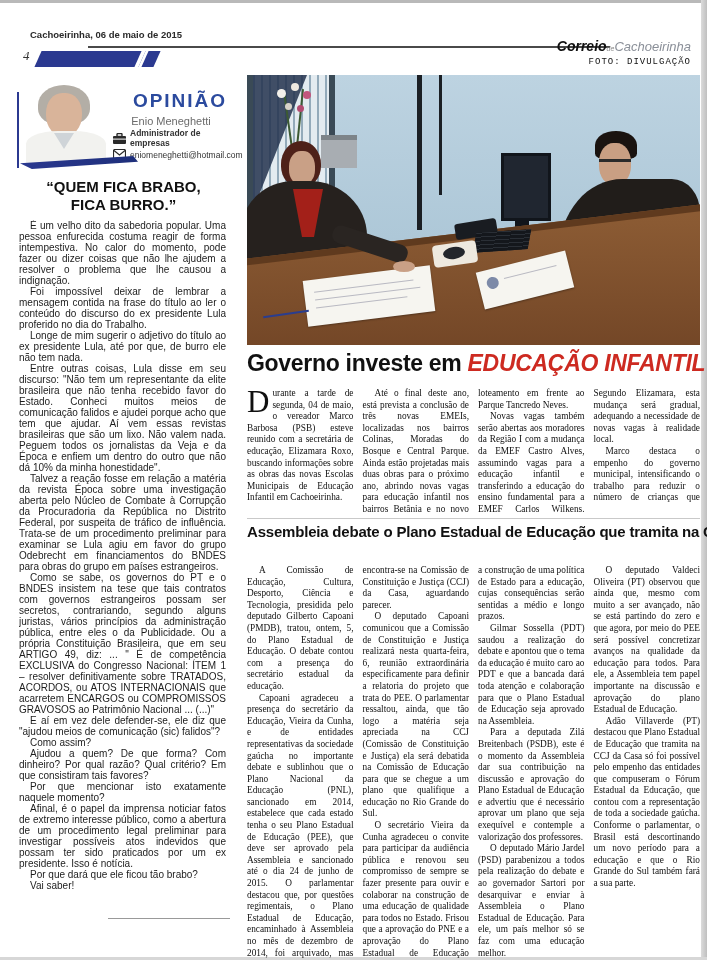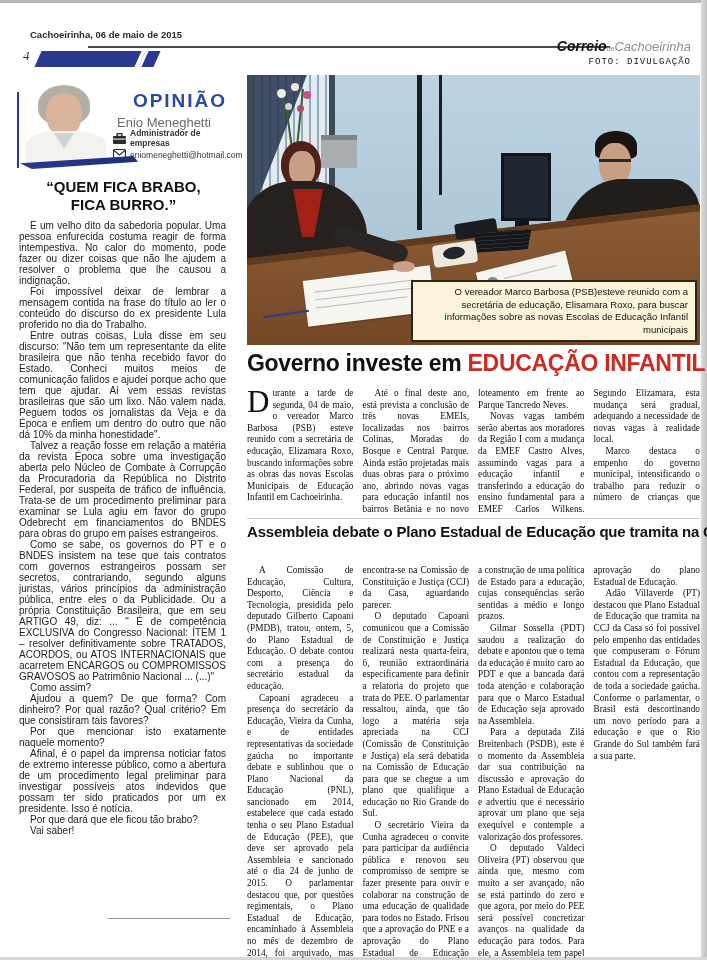--- a/index.html
+++ b/index.html
@@ -27,21 +27,21 @@
   
   .opinion{position:absolute;left:15px;top:85px;width:217px;}
   .op-vline{position:absolute;left:2px;top:7px;width:2px;height:76px;background:#2b3990;}
   .op-photo{position:absolute;left:9px;top:-2px;width:84px;height:80px;overflow:hidden;}
   .op-hair{position:absolute;left:14px;top:2px;width:52px;height:40px;background:#b3aea6;border-radius:50% 50% 40% 40%;}
   .op-face{position:absolute;left:22px;top:10px;width:36px;height:44px;background:#d9b49a;border-radius:45% 45% 50% 50%;}
   .op-shirt{position:absolute;left:2px;top:48px;width:80px;height:32px;background:#f2f2ef;border-radius:40% 40% 0 0;}
   .op-collar{position:absolute;left:30px;top:50px;width:20px;height:16px;background:#cfd4d8;clip-path:polygon(50% 100%,0 0,100% 0);}
   .kicker{position:absolute;left:100px;top:5px;width:130px;text-align:center;font-size:19px;font-weight:bold;
           letter-spacing:2px;color:#2b4a9e;}
-  .op-author{position:absolute;left:84px;top:30px;width:130px;text-align:center;font-size:13px;color:#6b6b6b;}
+  .op-author{position:absolute;left:91px;top:30px;width:130px;text-align:center;font-size:11px;color:#6b6b6b;}
   .op-row1{position:absolute;left:98px;top:43px;font-size:8.5px;font-weight:bold;color:#333;display:flex;align-items:center;gap:4px;}
   .op-row2{position:absolute;left:98px;top:64px;font-size:8.5px;color:#333;display:flex;align-items:center;gap:4px;}
   .icon-16{width:13px;height:11px;flex:0 0 auto;}
   .swoosh{position:absolute;left:5px;top:71px;width:118px;height:13px;background:linear-gradient(100deg,#2b3990,#1e2f7a);
           clip-path:polygon(0 55%,96% 0,100% 45%,10% 100%);}
   .op-title{position:absolute;left:0;top:93px;width:217px;text-align:center;font-size:15px;font-weight:bold;
             color:#111;line-height:18px;}
   .op-body{position:absolute;left:4px;top:135px;width:207px;height:692px;overflow:hidden;
            font-size:10px;line-height:11px;text-align:justify;color:#1c1c1c;}
   .op-body p{margin:0;text-indent:11px;}
@@ -84,21 +84,21 @@
   .mouse{position:absolute;left:196px;top:172px;width:22px;height:12px;background:#23262b;border-radius:50%;transform:rotate(-8deg);}
   .w-arm{position:absolute;left:84px;top:160px;width:78px;height:18px;background:#2a2522;transform:rotate(18deg);border-radius:8px;}
   .w-hand{position:absolute;left:146px;top:186px;width:22px;height:11px;background:#c9a086;border-radius:50%;}
   .pen{position:absolute;left:16px;top:238px;width:46px;height:2px;background:#2a3d8f;transform:rotate(-8deg);}
   .caption{position:absolute;right:3px;bottom:3px;width:268px;background:#fbf4da;border:2px solid #2e2417;
            padding:4px 7px;font-size:9.5px;line-height:12.5px;color:#111;text-align:right;}
 
   
   .headline1{position:absolute;left:247px;top:350px;width:453px;font-size:23px;font-weight:bold;
              letter-spacing:-.3px;color:#111;white-space:nowrap;}
-  .headline1 .hl-red{color:#cd2a21;}
+  .headline1 .hl-red{color:#cd2a21;font-style:italic;}
   .serifcols{position:absolute;left:247px;width:453px;overflow:hidden;
              font-family:"Liberation Serif",serif;font-size:9.3px;line-height:11.6px;text-align:justify;color:#101010;
              column-gap:9px;column-fill:auto;column-count:4;}
   .art1{top:388px;height:130px;}
   .serifcols p{margin:0;text-indent:12px;}
   .serifcols p.lead{text-indent:0;}
   .dropcap{float:left;font-size:31px;line-height:25px;padding:1px 3px 0 0;font-family:"Liberation Serif",serif;}
   .rule-mid{position:absolute;left:247px;top:518px;width:453px;height:1px;background:#c9c9c9;}
   .headline2{position:absolute;left:247px;top:523px;width:453px;font-size:15px;font-weight:bold;
              letter-spacing:-.2px;color:#111;white-space:nowrap;}
@@ -148,23 +148,25 @@
       <span>eniomeneghetti@hotmail.com</span>
     </div>
     <div class="swoosh"></div>
     <div class="op-title">
       <span>“QUEM FICA BRABO,</span><br>
       <span>FICA BURRO.”</span>
     </div>
     <div class="op-body">
         <p>É um velho dito da sabedoria popular. Uma pessoa enfurecida costuma reagir de forma intempestiva. No calor do momento, pode fazer ou dizer coisas que não lhe ajudem a resolver o problema que lhe causou a indignação.</p>
         <p>Foi impossível deixar de lembrar a mensagem contida na frase do título ao ler o conteúdo do discurso do ex presidente Lula proferido no dia do Trabalho.</p>
+        <p>Longe de mim sugerir o adjetivo do título ao ex presidente Lula, até por que, de burro ele não tem nada.</p>
         <p>Entre outras coisas, Lula disse em seu discurso: "Não tem um representante da elite brasileira que não tenha recebido favor do Estado. Conheci muitos meios de comunicação falidos e ajudei porque acho que tem que ajudar. Aí vem essas revistas brasileiras que são um lixo. Não valem nada. Peguem todos os jornalistas da Veja e da Época e enfiem um dentro do outro que não dá 10% da minha honestidade".</p>
         <p>Talvez a reação fosse em relação a matéria da revista Época sobre uma investigação aberta pelo Núcleo de Combate à Corrupção da Procuradoria da República no Distrito Federal, por suspeita de tráfico de influência. Trata-se de um procedimento preliminar para examinar se Lula agiu em favor do grupo Odebrecht em financiamentos do BNDES para obras do grupo em países estrangeiros.</p>
         <p>Como se sabe, os governos do PT e o BNDES insistem na tese que tais contratos com governos estrangeiros possam ser secretos, contrariando, segundo alguns juristas, vários princípios da administração pública, entre eles o da Publicidade. Ou a própria Constituição Brasileira, que em seu ARTIGO 49, diz: ... " É de competência EXCLUSIVA do Congresso Nacional: ÍTEM 1 – resolver definitivamente sobre TRATADOS, ACORDOS, ou ATOS INTERNACIONAIS que acarretem ENCARGOS ou COMPROMISSOS GRAVOSOS ao Patrimônio Nacional ... (...)"</p>
+        <p>E aí em vez dele defender-se, ele diz que "ajudou meios de comunicação (sic) falidos"?</p>
         <p>Como assim?</p>
         <p>Ajudou a quem? De que forma? Com dinheiro? Por qual razão? Qual critério? Em que consistiram tais favores?</p>
         <p>Por que mencionar isto exatamente naquele momento?</p>
         <p>Afinal, é o papel da imprensa noticiar fatos de extremo interesse público, como a abertura de um procedimento legal preliminar para investigar possíveis atos indevidos que possam ter sido praticados por um ex presidente. Isso é notícia.</p>
         <p>Por que dará que ele ficou tão brabo?</p>
         <p>Vai saber!</p>
       </div>
     <div class="op-endrule"></div>
   </div>
 
@@ -205,34 +207,34 @@
       <div class="paper-line" style="left:10px;top:20px;width:106px;"></div>
       <div class="paper-line" style="left:10px;top:28px;width:92px;"></div>
     </div>
     <div class="paper" style="left:232px;top:186px;width:92px;height:38px;transform:rotate(-14deg);">
       <div class="bloom" style="left:8px;top:8px;width:12px;height:12px;background:#7d8aa8;"></div>
       <div class="paper-line" style="left:26px;top:12px;width:54px;"></div>
     </div>
     <div class="w-arm"></div>
     <div class="w-hand"></div>
     <div class="pen"></div>
-    <div class="caption">O vereador Marco Barbosa (PSB)esteve reunido com a secretária de educação, Elisamara Roxo, para buscar informações sobre as novas Escolas de Educação Infantil municipais</div>
   </div>
 
   <div class="headline1"><span>Governo investe em </span><span class="hl-red">EDUCAÇÃO INFANTIL</span></div>
   <div class="serifcols art1">
     <p class="lead"><span class="dropcap">D</span><span>urante a tarde de segunda, 04 de maio, o vereador Marco Barbosa (PSB) esteve reunido com a secretária de educação, Elizamara Roxo, buscando informações sobre as obras das novas Escolas Municipais de Educação Infantil em Cachoeirinha.</span></p>
     <div class="flow"><p>Até o final deste ano, está prevista a conclusão de três novas EMEIs, localizadas nos bairros Colinas, Moradas do Bosque e Central Parque. Ainda estão projetadas mais duas obras para o próximo ano, abrindo novas vagas para educação infantil nos bairros Betânia e no novo loteamento em frente ao Parque Tancredo Neves.</p><p>Novas vagas também serão abertas aos moradores da Região I com a mudança da EMEF Castro Alves, assumindo vagas para a educação infantil e transferindo a educação do ensino fundamental para a EMEF Carlos Wilkens. Segundo Elizamara, esta mudança será gradual, adequando a necessidade de novas vagas à realidade local.</p><p>Marco destaca o empenho do governo municipal, intensificando o trabalho para reduzir o número de crianças que estão sem atendimento e que aguardam por vagas.</p></div>
   </div>
 
   <div class="rule-mid"></div>
   <div class="headline2">Assembleia debate o Plano Estadual de Educação que tramita na Casa</div>
   <div class="serifcols art2">
       <p>A Comissão de Educação, Cultura, Desporto, Ciência e Tecnologia, presidida pelo deputado Gilberto Capoani (PMDB), tratou, ontem, 5, do Plano Estadual de Educação. O debate contou com a presença do secretário estadual da educação.</p>
       <p>Capoani agradeceu a presença do secretário da Educação, Vieira da Cunha, e de entidades representativas da sociedade gaúcha no importante debate e sublinhou que o Plano Nacional da Educação (PNL), sancionado em 2014, estabelece que cada estado tenha o seu Plano Estadual de Educação (PEE), que deve ser aprovado pela Assembleia e sancionado até o dia 24 de junho de 2015. O parlamentar destacou que, por questões regimentais, o Plano Estadual de Educação, encaminhado à Assembleia no mês de dezembro de 2014, foi arquivado, mas que agora, já desarquivado, encontra-se na Comissão de Constituição e Justiça (CCJ) da Casa, aguardando parecer.</p>
       <p>O deputado Capoani comunicou que a Comissão de Constituição e Justiça realizará nesta quarta-feira, 6, reunião extraordinária especificamente para definir a relatoria do projeto que trata do PEE. O parlamentar ressaltou, ainda, que tão logo a matéria seja apreciada na CCJ (Comissão de Constituição e Justiça) ela será debatida na Comissão de Educação para que se chegue a um plano que qualifique a educação no Rio Grande do Sul.</p>
       <p>O secretário Vieira da Cunha agradeceu o convite para participar da audiência pública e renovou seu compromisso de sempre se fazer presente para ouvir e colaborar na construção de uma educação de qualidade para todos no Estado. Frisou que a aprovação do PNE e a aprovação do Plano Estadual de Educação possibilitarão a discussão e a construção de uma política de Estado para a educação, cujas consequências serão sentidas a médio e longo prazos.</p>
-      <p>Gilmar Sossella (PDT) saudou a realização do debate e apontou que o tema da educação é muito caro ao PDT e que a bancada dará toda atenção e colaboração para que o Marco Estadual de Educação seja aprovado na Assembleia.</p>
+      <p>Gilmar Sossella (PDT) saudou a realização do debate e apontou que o tema da educação é muito caro ao PDT e que a bancada dará toda atenção e colaboração para que o Plano Estadual de Educação seja aprovado na Assembleia.</p>
       <p>Para a deputada Zilá Breitenbach (PSDB), este é o momento da Assembleia dar sua contribuição na discussão e aprovação do Plano Estadual de Educação e advertiu que é necessário aprovar um plano que seja exequível e contemple a valorização dos professores.</p>
+      <p>O deputado Mário Jardel (PSD) parabenizou a todos pela realização do debate e ao governador Sartori por desarquivar e enviar à Assembleia o Plano Estadual de Educação. Para ele, um país melhor só se faz com uma educação melhor.</p>
       <p>O deputado Valdeci Oliveira (PT) observou que ainda que, mesmo com muito a ser avançado, não se está partindo do zero e que agora, por meio do PEE será possível concretizar avanços na qualidade da educação para todos. Para ele, a Assembleia tem papel importante na discussão e aprovação do plano Estadual de Educação.</p>
       <p>Adão Villaverde (PT) destacou que Plano Estadual de Educação que tramita na CCJ da Casa só foi possível pelo empenho das entidades que compuseram o Fórum Estadual da Educação, que contou com a representação de toda a sociedade gaúcha. Conforme o parlamentar, o Brasil está descortinando um novo período para a educação e que o Rio Grande do Sul também fará a sua parte.</p>
     </div>
 </div>
 
 </body></html>

